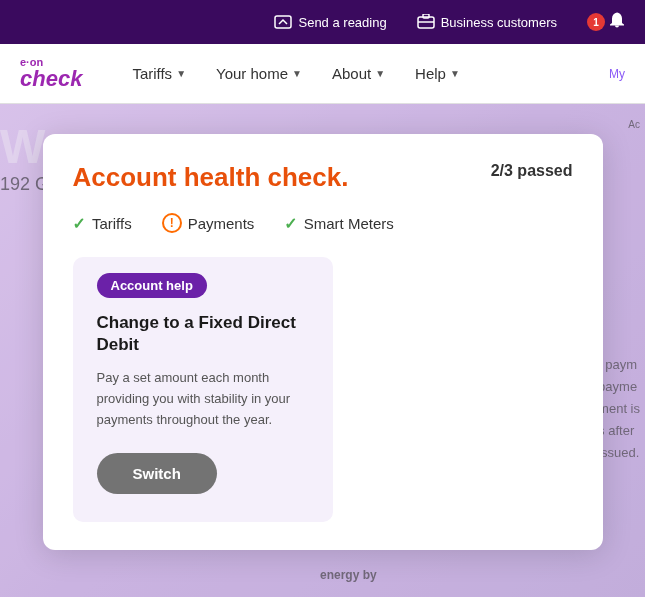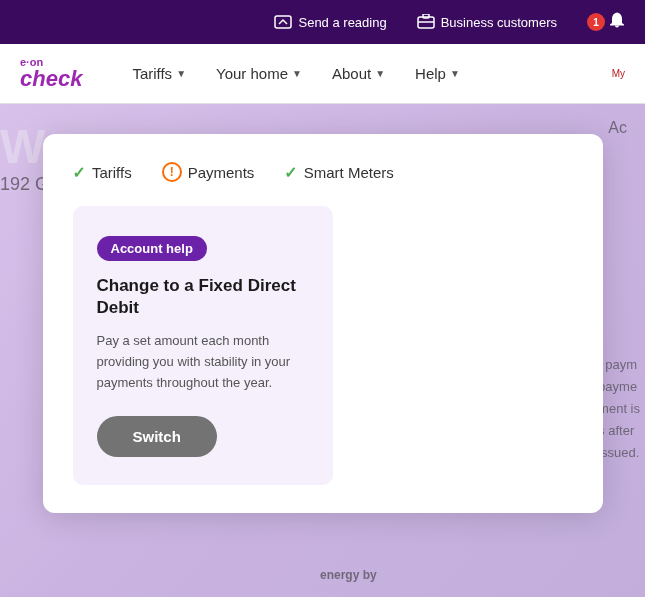--- a/index.html
+++ b/index.html
@@ -90,22 +90,22 @@
       color: #333;
       cursor: pointer;
       font-weight: 500;
     }
     .nav-chevron {
       font-size: 10px;
       color: #555;
     }
     .nav-my {
       margin-left: auto;
-      font-size: 10px;
-      color: #b91c1c;
+      font-size: 12px;
+      color: #8b5cf6;
       font-weight: 500;
     }
 
     
     .page-bg {
       background: linear-gradient(135deg, #e8d5f5 0%, #d4c0e8 50%, #c9b8e0 100%);
       position: absolute;
       top: 104px;
       left: 0;
       right: 0;
@@ -125,22 +125,22 @@
     .bg-subtext {
       position: absolute;
       top: 70px;
       left: 0px;
       font-size: 18px;
       color: #555;
     }
     .bg-account-text {
       position: absolute;
       top: 15px;
-      right: 18px;
-      font-size: 16px;
+      right: 5px;
+      font-size: 10px;
       color: #555;
     }
 
     
     .modal-overlay {
       position: absolute;
       top: 104px;
       left: 0;
       right: 0;
       bottom: 0;
@@ -208,21 +208,21 @@
       align-items: center;
       justify-content: center;
       font-size: 12px;
       font-weight: bold;
     }
 
     
     .inner-card {
       background: #f5f0fb;
       border-radius: 10px;
-      padding: 30px 24px 28px 24px;
+      padding: 16px 24px 28px 24px;
       width: 260px;
     }
 
     .account-help-badge {
       background: #6b21a8;
       color: white;
       border-radius: 20px;
       padding: 5px 14px;
       font-size: 13px;
       font-weight: bold;
@@ -331,20 +331,24 @@
     <div>s after</div>
     <div>issued.</div>
   </div>
 
   <div style="position:absolute; bottom:15px; left:320px; font-size:12px; color:#555;font-weight:bold;">energy by</div>
 </div>
 
 <div class="modal-overlay">
   <div class="modal-card">
 
+    <div class="modal-header">
+      <h1 class="modal-title">Account health check.</h1>
+      <span class="modal-passed">2/3 passed</span>
+    </div>
 
     <div class="check-items">
       <div class="check-item">
         <span class="check-icon-green">✓</span>
         <span>Tariffs</span>
       </div>
       <div class="check-item">
         <div class="check-icon-warning">!</div>
         <span>Payments</span>
       </div>

